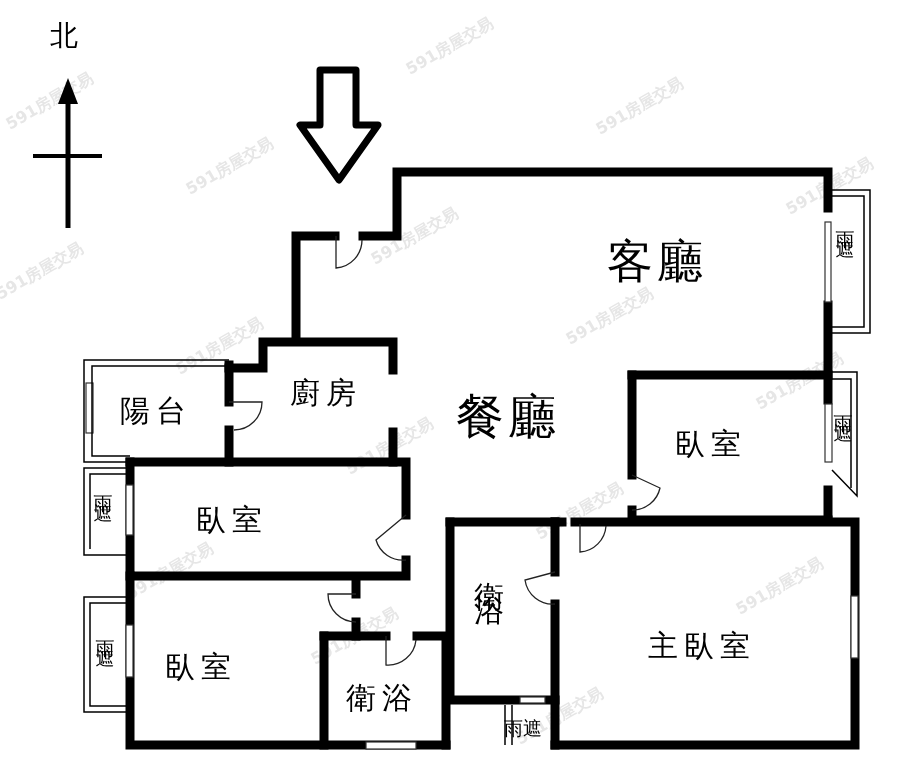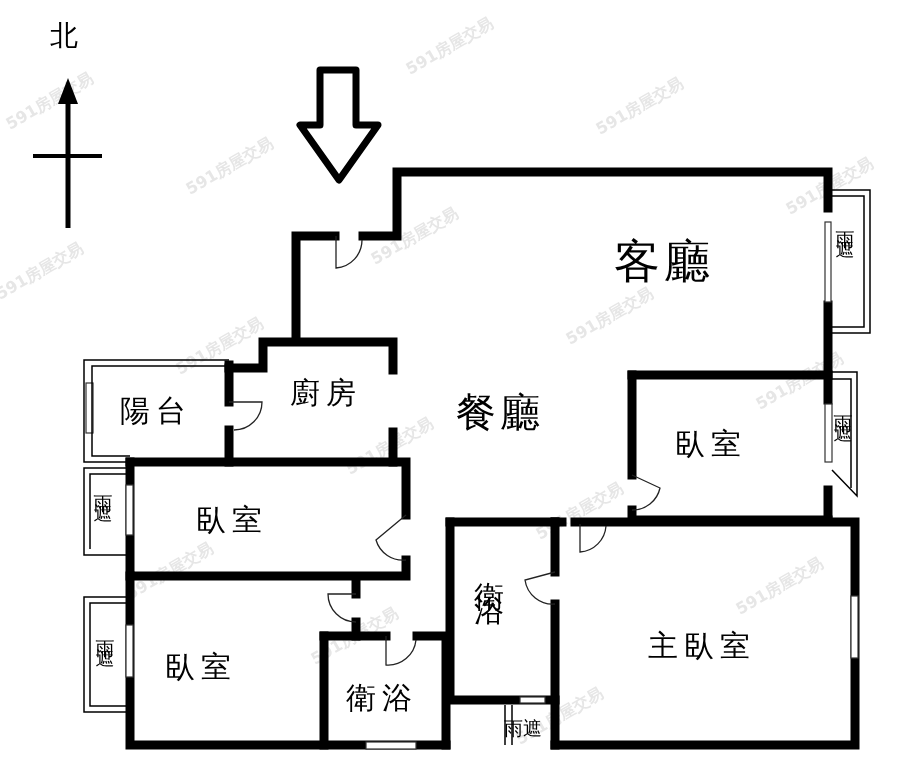--- a/index.html
+++ b/index.html
@@ -120,22 +120,22 @@
     <path class="thin" d="M126,474 L90,474 L90,549"></path>
     <path class="thin" d="M130,597 L84,597 L84,712 L130,712"></path>
     <path class="thin" d="M126,603 L90,603 L90,706 L126,706"></path>
     <path class="thin" d="M505,705 L505,745"></path>
     <path class="thin" d="M512,705 L512,745"></path>
   </g>
 </svg>
 
 <div class="label" style="left:50px; top:22px; font-size:28px;">北</div>
 
-<div class="label big" style="left:607px; top:238px;margin-left:7px;">客廳</div>
-<div class="label big" style="left:456px; top:392px; font-size:40px;">餐廳</div>
+<div class="label big" style="left:607px; top:238px;">客廳</div>
+<div class="label big" style="left:456px; top:392px; font-size:48px;">餐廳</div>
 <div class="label mid" style="left:290px; top:378px;">廚房</div>
 <div class="label mid" style="left:120px; top:396px;">陽台</div>
 <div class="label mid" style="left:675px; top:429px;">臥室</div>
 <div class="label mid" style="left:196px; top:505px;">臥室</div>
 <div class="label mid" style="left:165px; top:652px;">臥室</div>
 <div class="label mid vert" style="left:474px; top:558px; font-size:30px; letter-spacing:14px;">衛浴</div>
 <div class="label mid" style="left:346px; top:683px;">衛浴</div>
 <div class="label mid" style="left:648px; top:631px;">主臥室</div>
 
 <div class="label vert" style="left:836px; top:216px;">雨遮</div>

